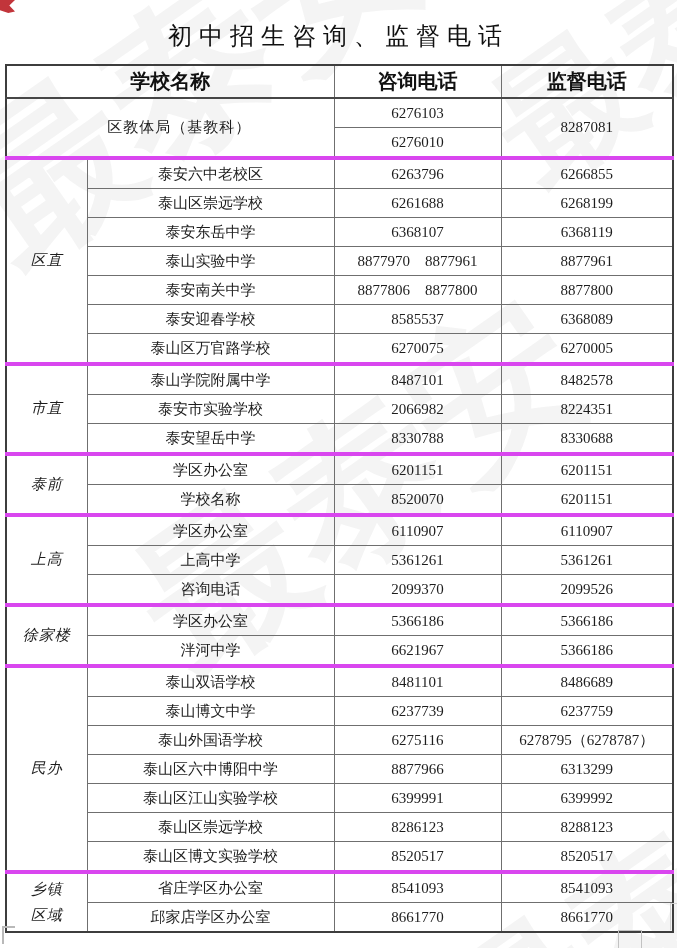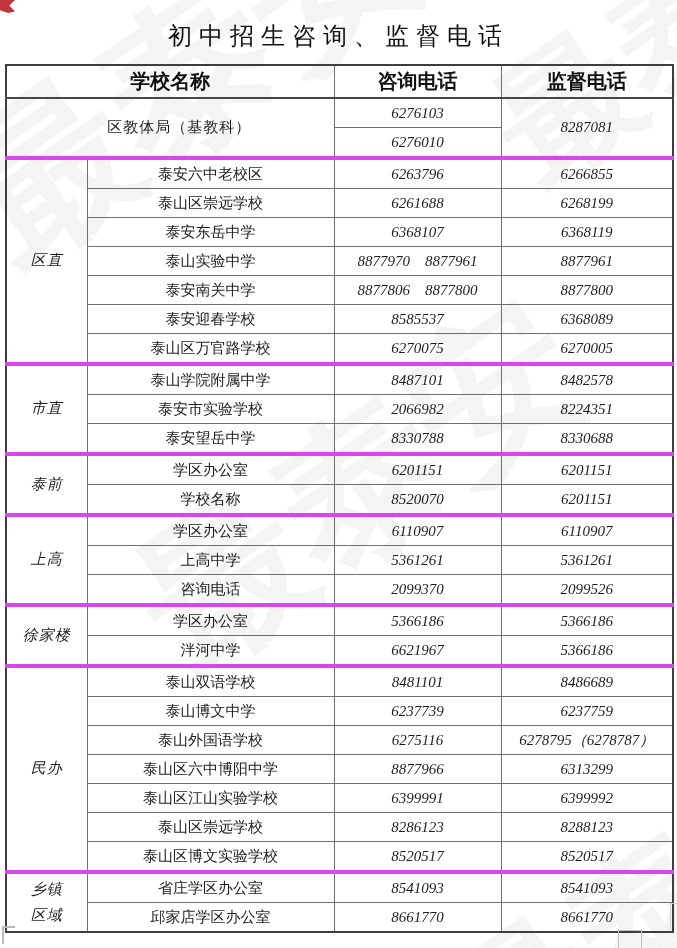--- a/index.html
+++ b/index.html
@@ -54,21 +54,21 @@
     font-size:15px;color:#1d1d1d;background:transparent;
     overflow:hidden;
   }
   .phones th{
     font-weight:bold;font-size:20px;height:31px;
     border-bottom:2px solid #464646;color:#111;
   }
   .phones tr.group-start td{border-top:4px solid #d946ef;}
   .phones td.group-label{white-space:pre-line;line-height:1.7;letter-spacing:1px;font-style:italic;}
   .phones td.bureau-name{letter-spacing:1px;padding-left:20px;}
-  .phones td.phone{font-family:"Liberation Serif","DejaVu Serif",serif;font-style:italic;}
+  .phones td.phone{font-family:"Liberation Serif","DejaVu Serif",serif;}
 </style>
 </head>
 <body>
 
 <div class="page">
 
   <div class="wm wm1">最泰安</div>
   <div class="wm wm2">最泰安</div>
   <div class="wm wm3">最泰安</div>
   <div class="wm wm4">最泰安</div>

